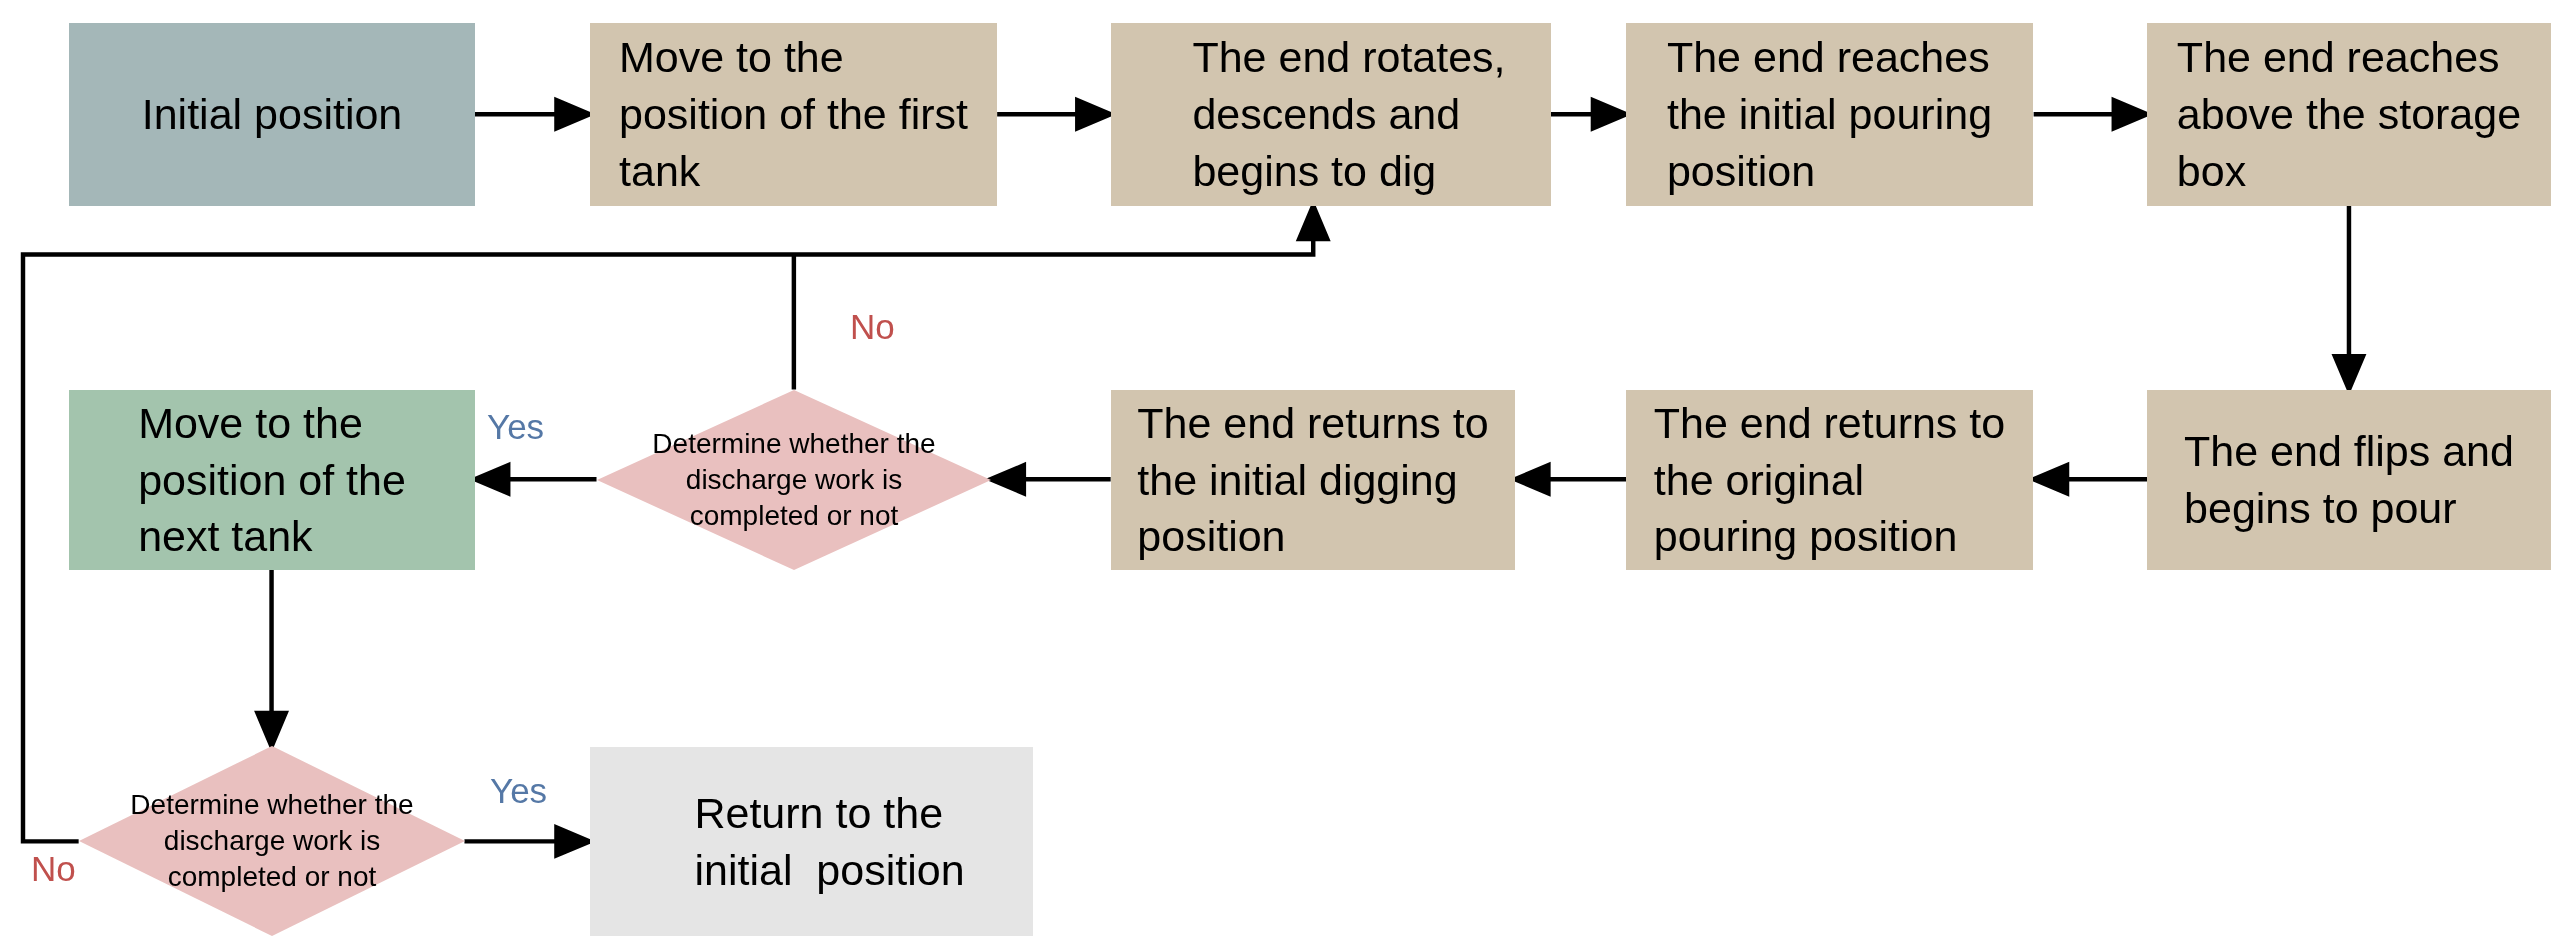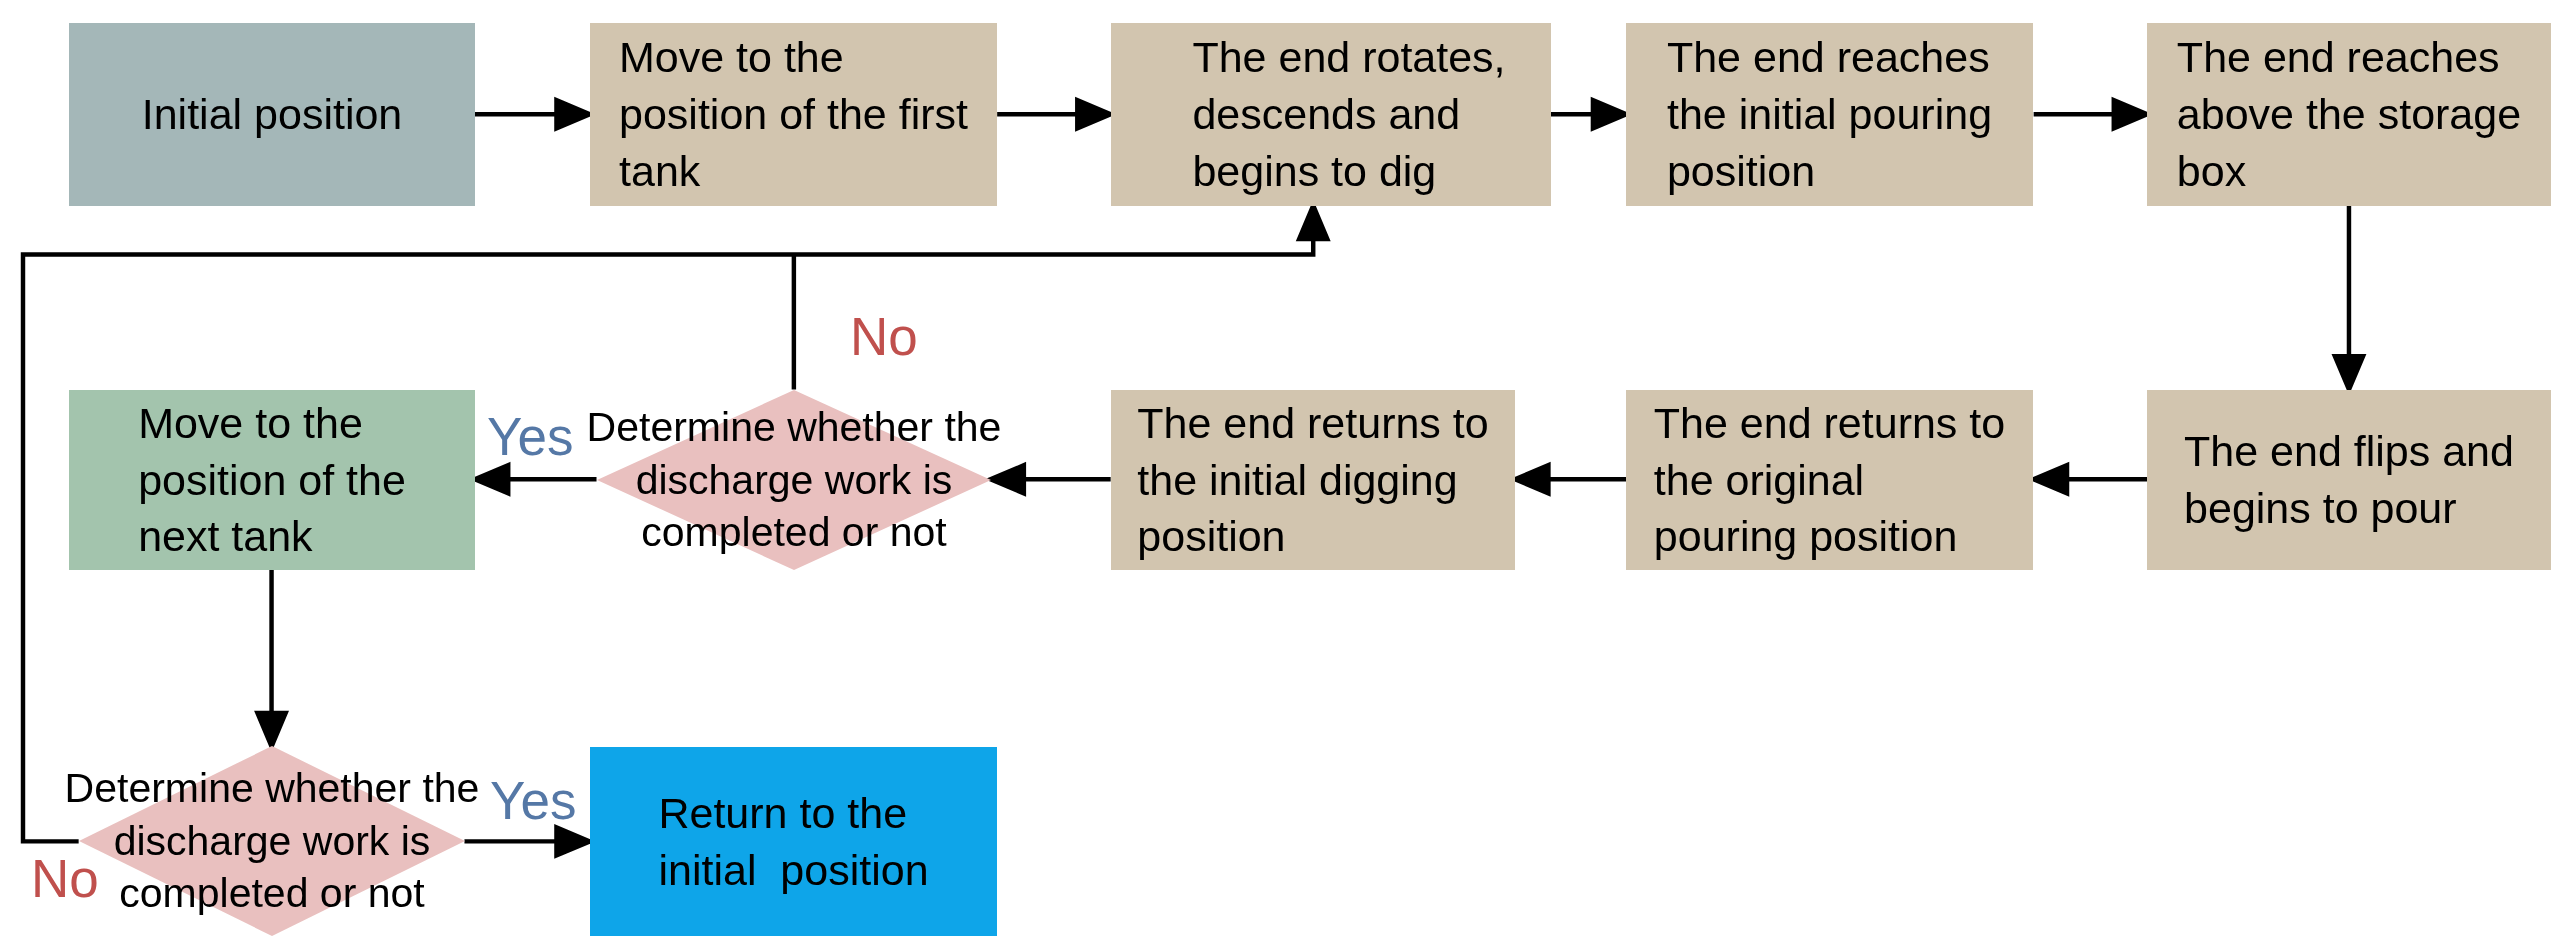--- a/index.html
+++ b/index.html
@@ -31,27 +31,27 @@
   .diamond-shape {
     position: absolute;
     clip-path: polygon(50% 0%, 100% 50%, 50% 100%, 0% 50%);
   }
   .diamond-text {
     position: absolute;
     display: flex;
     align-items: center;
     justify-content: center;
     text-align: center;
-    font-size: 41px;
+    font-size: 28px;
     line-height: 1.28;
     white-space: pre-wrap;
   }
   .edge-label {
     position: absolute;
-    font-size: 53px;
+    font-size: 35px;
     line-height: 1.1;
     white-space: pre;
   }
   
   #n-initial        { left: 69px;   top: 23px;  width: 406px; height: 183px; }
   #n-move-first     { left: 590px;  top: 23px;  width: 407px; height: 183px; }
   #n-rotates        { left: 1111px; top: 23px;  width: 404px; height: 183px; }
   #n-reach-pour     { left: 1626px; top: 23px;  width: 407px; height: 183px; }
   #n-reach-storage  { left: 2147px; top: 23px;  width: 404px; height: 183px; }
   
@@ -159,21 +159,21 @@
   <div class="node" id="n-returns-pouring" style="background-color: rgb(210, 197, 175);">The end returns to
 the original
 pouring position</div>
   <div class="node" id="n-flips" style="background-color: rgb(210, 197, 175);">The end flips and
 begins to pour</div>
 
   <div class="diamond-shape" id="d2-shape" style="background-color: rgb(233, 192, 191);"></div>
   <div class="diamond-text" id="d2-text">Determine whether the
 discharge work is
 completed or not</div>
-  <div class="node" id="n-return-initial" style="background-color: #0ea5e9;">Return to the
+  <div class="node" id="n-return-initial" style="background-color: #e5e5e5; padding-left: 36px;">Return to the
 initial  position</div>
 
   <div class="edge-label" id="lbl-no-top" style="color: rgb(192, 80, 77);">No</div>
   <div class="edge-label" id="lbl-yes-mid" style="color: rgb(85, 120, 166);">Yes</div>
   <div class="edge-label" id="lbl-yes-bottom" style="color: rgb(85, 120, 166);">Yes</div>
   <div class="edge-label" id="lbl-no-bottom" style="color: rgb(192, 80, 77);">No</div>
 
 </div>
 
 

